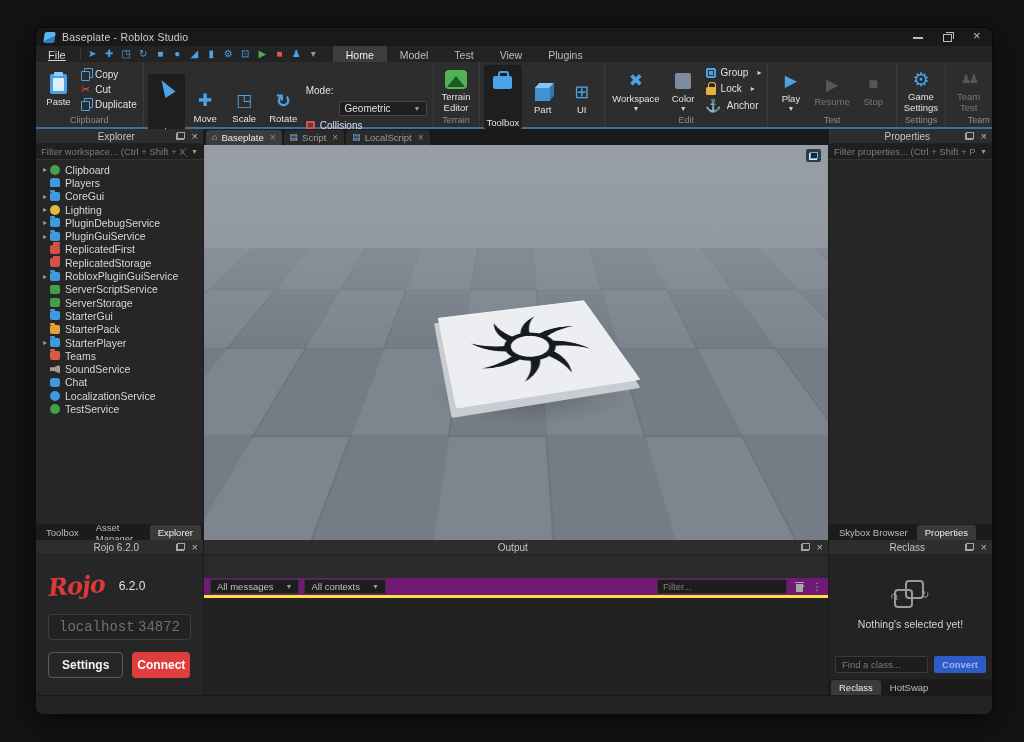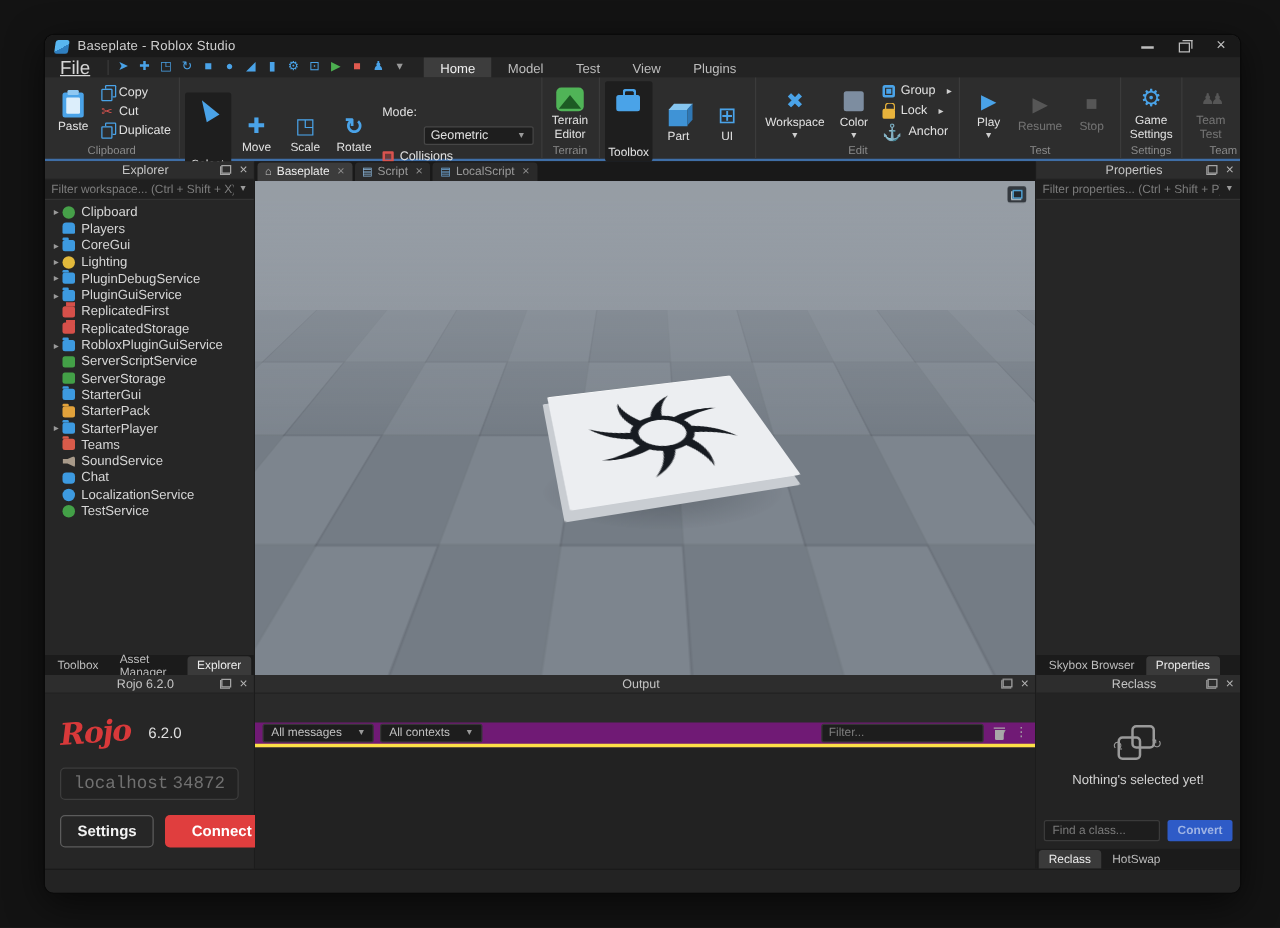--- a/index.html
+++ b/index.html
@@ -16,21 +16,21 @@
   .title-text { font-size:10.5px; color:#cfcfcf; letter-spacing:.2px; }
   .win-controls { margin-left:auto; display:flex; gap:18px; align-items:center; }
   .wc { width:12px; height:10px; position:relative; cursor:default; }
   .wc-min::before { content:""; position:absolute; left:1px; right:1px; top:5px; height:1.5px; background:#bdbdbd; }
   .wc-max::before { content:""; position:absolute; left:1px; top:2px; width:7px; height:6px; border:1.2px solid #bdbdbd; }
   .wc-max::after { content:""; position:absolute; left:4px; top:0; width:7px; height:6px; border:1.2px solid #bdbdbd; border-left:none; border-bottom:none; }
   .wc-close::before { content:"\00D7"; color:#bdbdbd; font-size:13px; line-height:10px; position:absolute; left:1px; top:-1px; }
 
   
   .menubar { height:16px; background:#232323; display:flex; align-items:stretch; padding-left:10px; flex:0 0 auto; }
-  .menu-file { font-size:15px; color:#d6d6d6; padding:1px 10px 0 2px; display:flex; align-items:center;text-decoration:underline; }
+  .menu-file { font-size:11px; color:#d6d6d6; padding:1px 10px 0 2px; display:flex; align-items:center;text-decoration:underline; }
   .qa-sep { width:1px; background:#3a3a3a; margin:2px 4px; }
   .qa-bar { display:flex; align-items:center; gap:2px; }
   .qa { font-size:10px; line-height:14px; width:15px; text-align:center; cursor:default; }
   .menu-tabs { display:flex; margin-left:12px; }
   .menu-tab { font-size:10.5px; color:#bdbdbd; padding:2px 13px 0; display:flex; align-items:center; cursor:default; }
   .menu-tab.active { background:#3d3d3d; color:#f0f0f0; }
 
   
   .ribbon { height:67px; background:#2d2d2d; display:flex; align-items:stretch; flex:0 0 auto;
     border-bottom:2px solid #3f6ea6; }
@@ -150,21 +150,21 @@
   .dock-tab.active { background:#3a3a3a; color:#ececec; }
 
   
   .rojo-body { flex:1; background:#262626; padding:10px 12px 0; display:flex; flex-direction:column; }
   .rojo-brand { display:flex; align-items:center; gap:14px; margin:6px 0 14px; }
   .rojo-logo { font-family:"DejaVu Serif", serif; font-style:italic; font-weight:bold; font-size:24px; color:#d8393a; letter-spacing:-1px; transform:rotate(-4deg); }
   .rojo-version { font-size:12px; color:#e0e0e0; }
   .rojo-address { background:#222; border:1px solid #3d3d3d; border-radius:4px; height:26px; display:flex; align-items:center; justify-content:space-between; padding:0 10px; font-family:"Liberation Mono", monospace; font-size:14px; color:#707070; margin-bottom:12px; }
   .rojo-buttons { display:flex; gap:9px; }
   .btn-settings { flex:0 0 auto; background:transparent; border:1px solid #5c5c5c; border-radius:4px; color:#f2f2f2; font-weight:bold; font-size:12px; padding:5px 13px; font-family:"Liberation Sans",sans-serif; }
-  .btn-connect { flex:0 0 auto; background:#e03e3e; border:none; border-radius:4px; color:#fff; font-weight:bold; font-size:12px; padding:5px 21px; font-family:"Liberation Sans",sans-serif; }
+  .btn-connect { flex:0 0 auto; background:#e03e3e; border:none; border-radius:4px; color:#fff; font-weight:bold; font-size:12px; padding:5px 5px; font-family:"Liberation Sans",sans-serif; }
 
   
   .output-toolbar { height:20px; background:#701a75; display:flex; align-items:center; gap:5px; padding:0 6px; border-bottom:3px solid #fde047; flex:0 0 auto;margin-top:23px; }
   .mini-select { background:#1d1d1d; border:1px solid #363636; border-radius:2px; height:15px; display:flex; align-items:center; gap:8px; padding:0 6px; font-size:9.5px; color:#c0c0c0; }
   .output-filter { margin-left:auto; background:#1d1d1d; border:1px solid #363636; border-radius:2px; height:15px; display:flex; align-items:center; padding:0 5px; width:130px; }
   .output-filter input { flex:1; background:transparent; border:none; outline:none; font-size:9.5px; color:#c0c0c0; font-family:"Liberation Sans",sans-serif; }
   .output-filter input::placeholder { color:#7d7d7d; }
   .trash-ic { width:9px; height:10px; position:relative; margin:0 3px; }
   .trash-ic::before { content:""; position:absolute; left:1px; top:2px; width:7px; height:8px; background:#a8a8a8; border-radius:0 0 1px 1px; }
   .trash-ic::after { content:""; position:absolute; left:0; top:0; width:9px; height:1.5px; background:#a8a8a8; }

